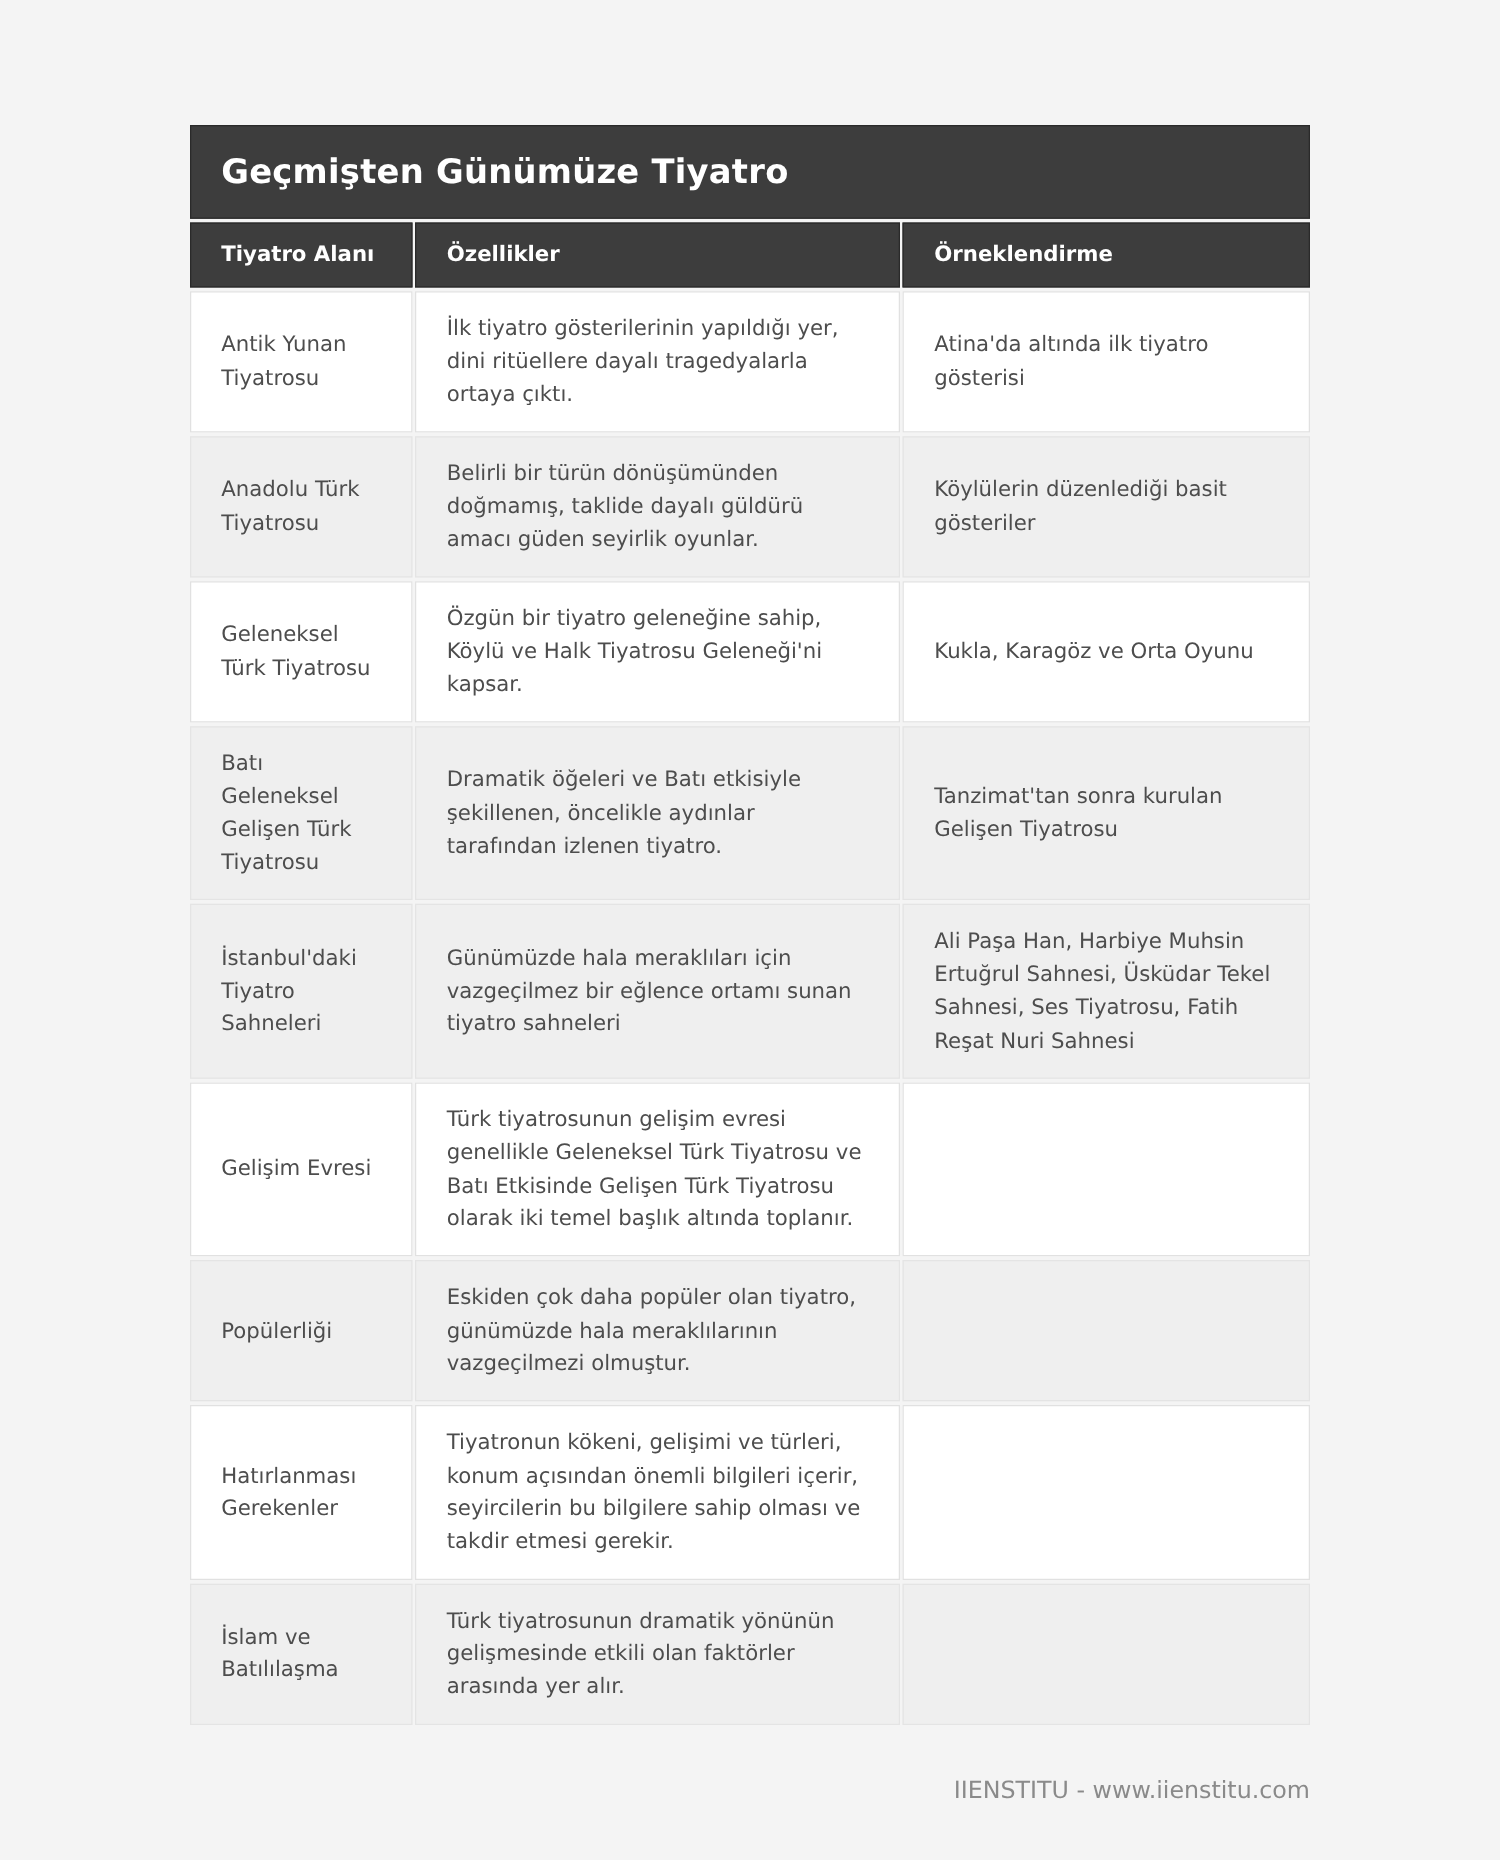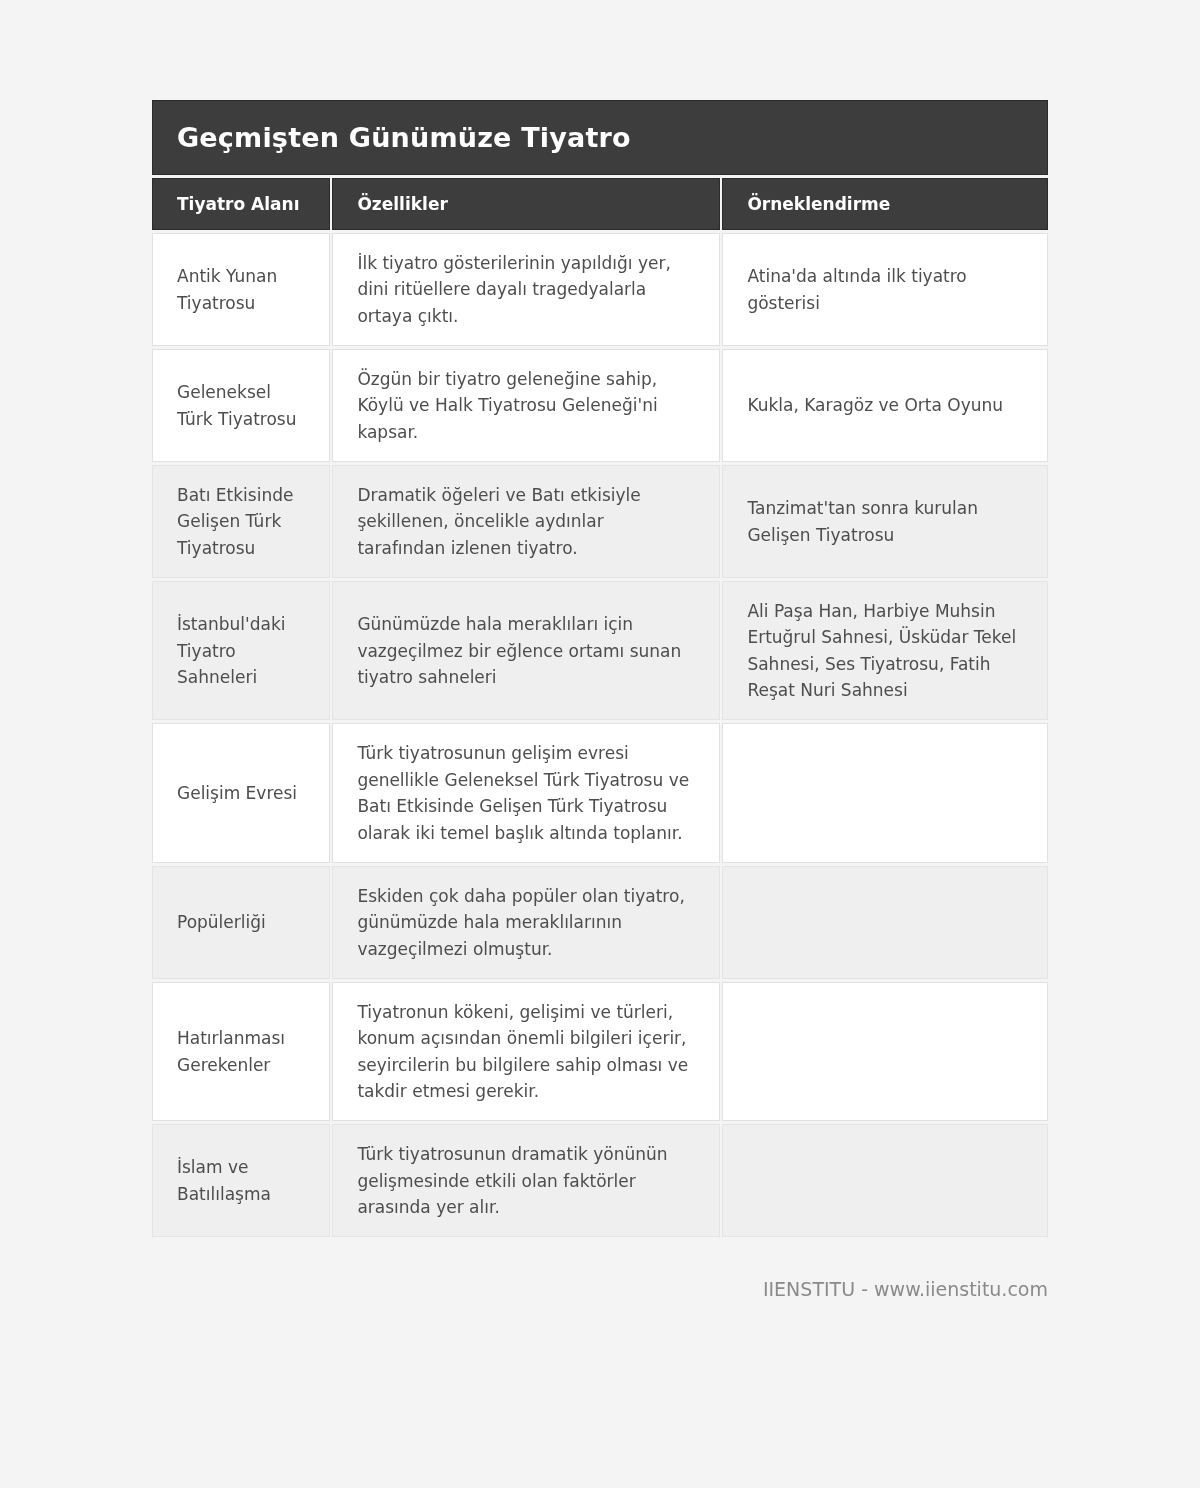--- a/index.html
+++ b/index.html
@@ -86,27 +86,32 @@
         <th class="col-header">Tiyatro Alanı</th>
         <th class="col-header">Özellikler</th>
         <th class="col-header">Örneklendirme</th>
       </tr>
 
     <tr>
           <td class="body-cell">Antik Yunan Tiyatrosu</td>
           <td class="body-cell">İlk tiyatro gösterilerinin yapıldığı yer, dini ritüellere dayalı tragedyalarla ortaya çıktı.</td>
           <td class="body-cell">Atina'da altında ilk tiyatro gösterisi</td>
         </tr>
+        <tr class="stripe">
+          <td class="body-cell">Anadolu Türk Tiyatrosu</td>
+          <td class="body-cell">Belirli bir türün dönüşümünden doğmamış, taklide dayalı güldürü amacı güden seyirlik oyunlar.</td>
+          <td class="body-cell">Köylülerin düzenlediği basit gösteriler</td>
+        </tr>
         <tr>
           <td class="body-cell">Geleneksel Türk Tiyatrosu</td>
           <td class="body-cell">Özgün bir tiyatro geleneğine sahip, Köylü ve Halk Tiyatrosu Geleneği'ni kapsar.</td>
           <td class="body-cell">Kukla, Karagöz ve Orta Oyunu</td>
         </tr>
         <tr class="stripe">
-          <td class="body-cell">Batı Etkisinde Gelişen Türk Tiyatrosu</td>
+          <td class="body-cell">Batı Geleneksel Gelişen Türk Tiyatrosu</td>
           <td class="body-cell">Dramatik öğeleri ve Batı etkisiyle şekillenen, öncelikle aydınlar tarafından izlenen tiyatro.</td>
           <td class="body-cell">Tanzimat'tan sonra kurulan Gelişen Tiyatrosu</td>
         </tr>
         <tr class="stripe">
           <td class="body-cell">İstanbul'daki Tiyatro Sahneleri</td>
           <td class="body-cell">Günümüzde hala meraklıları için vazgeçilmez bir eğlence ortamı sunan tiyatro sahneleri</td>
           <td class="body-cell">Ali Paşa Han, Harbiye Muhsin Ertuğrul Sahnesi, Üsküdar Tekel Sahnesi, Ses Tiyatrosu, Fatih Reşat Nuri Sahnesi</td>
         </tr>
         <tr>
           <td class="body-cell">Gelişim Evresi</td>

